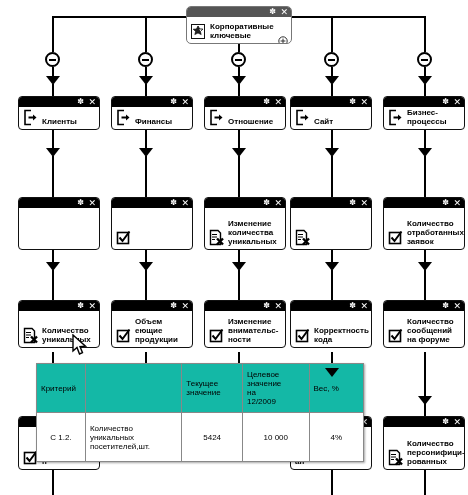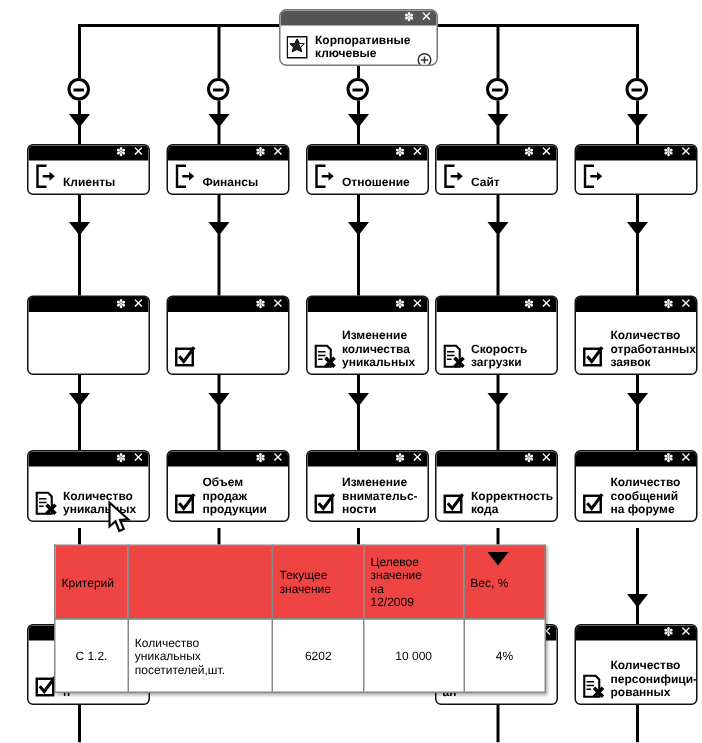--- a/index.html
+++ b/index.html
@@ -110,21 +110,21 @@
     border:1px solid #888;
     font-size:8px;
     line-height:9px;
     padding:3px 4px;
     vertical-align:middle;
     color:#000;
     font-weight:normal;
     text-align:left;
   }
   #kpi-table th{
-    background:#ef4444;
+    background:#14b8a6;
     height:42px;
     vertical-align:middle;
   }
   #kpi-table td{height:42px;}
   #kpi-table .num{text-align:center;}
   .col-code{width:40px;margin-top:40px;}
   .col-name{width:88px;}
   .col-cur{width:52px;}
   .col-tgt{width:58px;}
   .col-w{width:46px;}
@@ -315,20 +315,22 @@
       <span class="tb-close">✕</span>
     </div>
     <div class="body">
       <span class="icn">
         <svg width="15" height="17" viewBox="0 0 15 17">
             <path d="M8 1.5 H2 V15.5 H8" stroke="#000" stroke-width="1.6" fill="none"></path>
             <path d="M5.5 8.5 H12" stroke="#000" stroke-width="1.8"></path>
             <path d="M10 5.5 L13.5 8.5 L10 11.5 Z" fill="#000"></path>
           </svg>
       </span>
+      <span class="label">Бизнес-
+процессы</span>
     </div>
   </div>
 
   <div class="node" style="left:18px;top:197px;width:82px;height:53px;">
     <div class="titlebar">
       <span class="tb-gear">✽</span>
       <span class="tb-close">✕</span>
     </div>
   </div>
   <div class="node" style="left:111px;top:197px;width:82px;height:53px;">
@@ -369,22 +371,20 @@
       <span class="tb-close">✕</span>
     </div>
     <div class="body">
       <span class="icn">
         <svg width="15" height="17" viewBox="0 0 15 17">
             <path d="M1.5 1.5 H9 L11.5 4 V15.5 H1.5 Z" fill="#fff" stroke="#000" stroke-width="1.4"></path>
             <path d="M3 5.5 H8 M3 8 H8 M3 10.5 H6" stroke="#000" stroke-width="1"></path>
             <path d="M8 9.5 L14 15.5 M14 9.5 L8 15.5" stroke="#000" stroke-width="2.4"></path>
           </svg>
       </span>
-      <span class="label">Скорость
-загрузки</span>
     </div>
   </div>
   <div class="node" style="left:383px;top:197px;width:82px;height:53px;">
     <div class="titlebar">
       <span class="tb-gear">✽</span>
       <span class="tb-close">✕</span>
     </div>
     <div class="body">
       <span class="icn">
         <svg width="15" height="17" viewBox="0 0 15 17">
@@ -421,21 +421,21 @@
       <span class="tb-close">✕</span>
     </div>
     <div class="body">
       <span class="icn">
         <svg width="15" height="17" viewBox="0 0 15 17">
             <rect x="1.5" y="3.5" width="11" height="11" fill="#fff" stroke="#000" stroke-width="1.6"></rect>
             <path d="M3.5 8.5 L6.5 12 L13.5 2.5" stroke="#000" stroke-width="2" fill="none"></path>
           </svg>
       </span>
       <span class="label">Объем
-продаж
+еющие
 продукции</span>
     </div>
   </div>
   <div class="node" style="left:204px;top:300px;width:82px;height:48px;">
     <div class="titlebar">
       <span class="tb-gear">✽</span>
       <span class="tb-close">✕</span>
     </div>
     <div class="body">
       <span class="icn">
@@ -543,21 +543,21 @@
 12/2009</th>
         <th class="col-w">Вес, %</th>
       </tr>
     </thead>
     <tbody>
       <tr>
         <td class="num">С 1.2.</td>
         <td style="white-space:pre-line;">Количество
 уникальных
 посетителей,шт.</td>
-        <td class="num">6202</td>
+        <td class="num">5424</td>
         <td class="num">10 000</td>
         <td class="num">4%</td>
       </tr>
     </tbody>
   </table>
 
   <div class="arrow" style="left:325px;top:368px;z-index:70;"></div>
 
   <div id="mouse-cursor">
     <svg width="16" height="22" viewBox="0 0 16 22">

